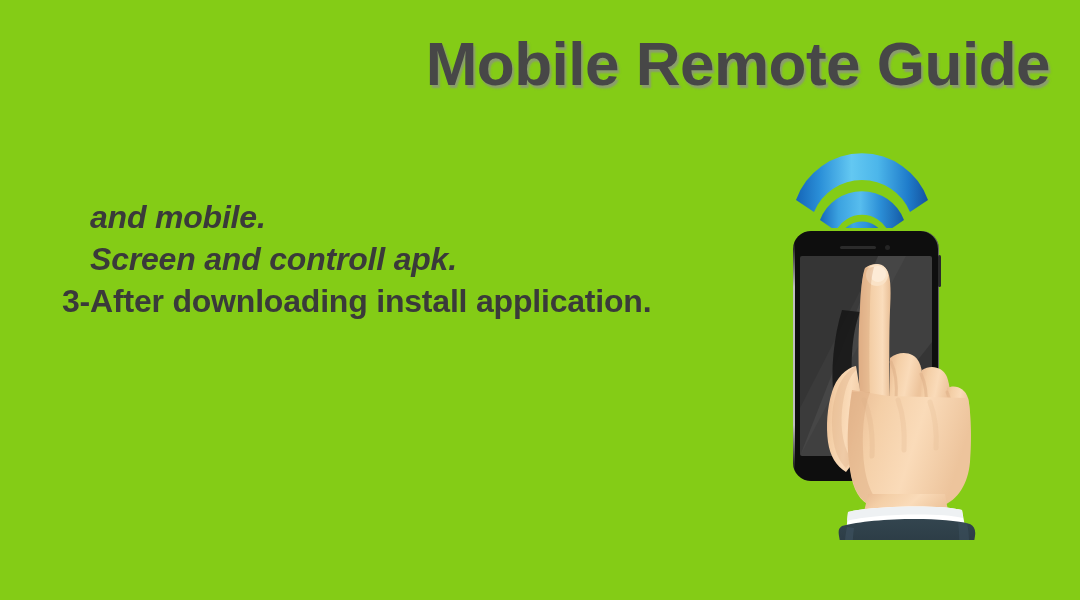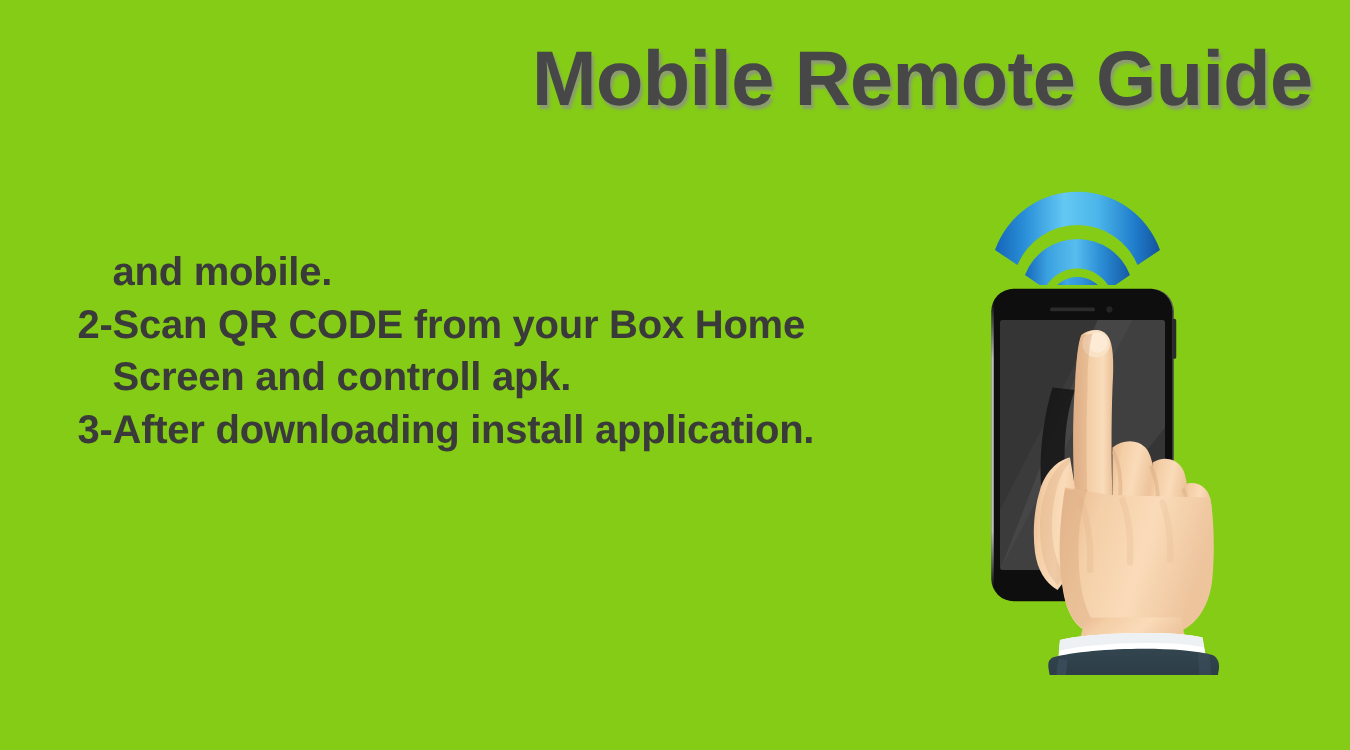--- a/index.html
+++ b/index.html
@@ -46,20 +46,21 @@
   .step-line {
     font-size: 32px;
     font-weight: bold;
     color: #3a3a3a;
     line-height: 42px;
     letter-spacing: -0.2px;
     white-space: nowrap;
   }
   .step-line.cont {
     padding-left: 28px;
+    font-style: italic;
   }
 
   
   #illustration {
     position: absolute;
     left: 770px;
     top: 120px;
     width: 230px;
     height: 420px;
   }
@@ -149,21 +150,20 @@
 </style>
 </head>
 <body>
 
 <div id="screen">
 
   <div id="title">Mobile Remote Guide</div>
 
   <div id="steps">
     <div class="step-line cont">and mobile.</div>
-    <div class="step-line">2-Scan QR CODE from your Box Home</div>
     <div class="step-line cont">Screen and controll apk.</div>
     <div class="step-line">3-After downloading install application.</div>
   </div>
 
   <div id="illustration">
 
     <svg id="wifi" viewBox="0 0 160 100">
       <defs>
         <linearGradient id="wgOuter" x1="0" y1="0" x2="1" y2="0">
           <stop offset="0%" stop-color="#1565b8"></stop>

